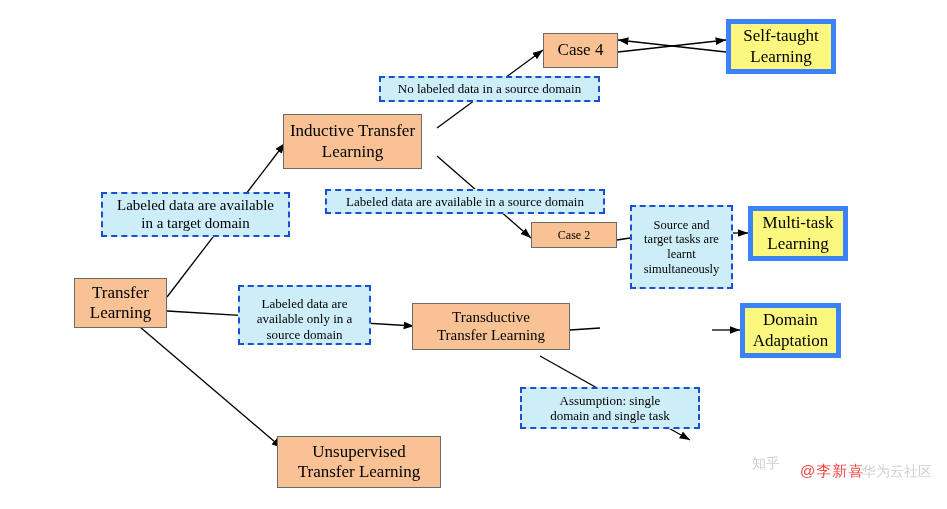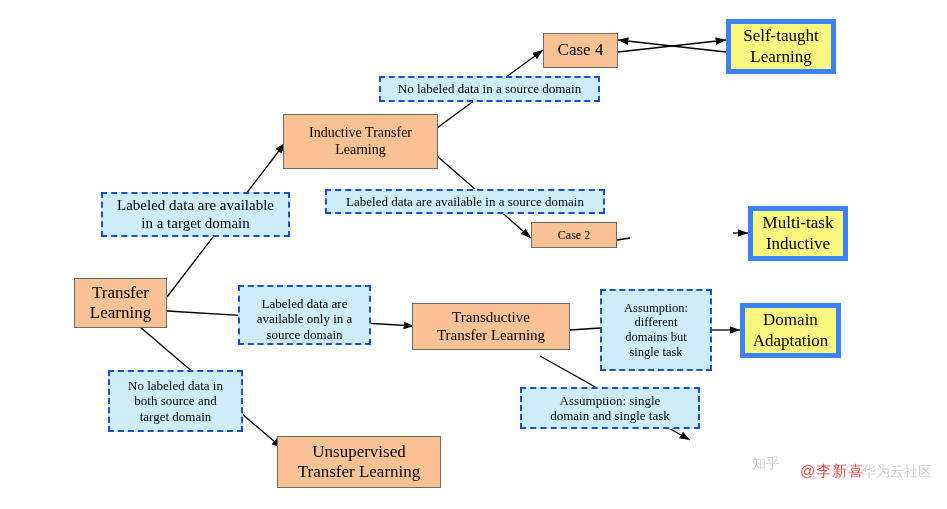--- a/index.html
+++ b/index.html
@@ -108,21 +108,21 @@
     <path d="M712,330 L740,330" stroke="#000000" stroke-width="1.3" fill="none" marker-end="url(#arrow)"></path>
 
     <path d="M540,356 L690,440" stroke="#000000" stroke-width="1.3" fill="none" marker-end="url(#arrow)"></path>
   </svg>
 
   <div class="node orange" style="left:74px; top:278px; width:93px; height:50px; font-size:17px;">
     <span style="white-space:pre-line;">Transfer
 Learning</span>
   </div>
 
-  <div class="node orange" style="left:283px; top:114px; width:155px; height:55px; font-size:14px;">
+  <div class="node orange" style="left:283px; top:114px; width:139px; height:55px; font-size:17px;">
     <span style="white-space:pre-line;">Inductive Transfer
 Learning</span>
   </div>
 
   <div class="node orange" style="left:543px; top:33px; width:75px; height:35px; font-size:17px;">
     <span style="white-space:pre-line;">Case 4</span>
   </div>
 
   <div class="node orange" style="left:531px; top:222px; width:86px; height:26px; font-size:12px;">
     <span style="white-space:pre-line;">Case 2</span>
@@ -138,21 +138,21 @@
 Transfer Learning</span>
   </div>
 
   <div class="node yellow" style="left:726px; top:19px; width:110px; height:55px; font-size:17px;">
     <span style="white-space:pre-line;">Self-taught
 Learning</span>
   </div>
 
   <div class="node yellow" style="left:748px; top:206px; width:100px; height:55px; font-size:17px;">
     <span style="white-space:pre-line;">Multi-task
-Inductive</span>
+Learning</span>
   </div>
 
   <div class="node yellow" style="left:740px; top:303px; width:101px; height:55px; font-size:17px;">
     <span style="white-space:pre-line;">Domain
 Adaptation</span>
   </div>
 
 
   <div class="note" style="left:379px; top:76px; width:221px; height:26px; font-size:13px;">
     <span style="white-space:pre-line;text-align:right;">No labeled data in a source domain</span>
@@ -160,39 +160,34 @@
 
   <div class="note" style="left:101px; top:192px; width:189px; height:45px; font-size:15px;">
     <span style="white-space:pre-line;">Labeled data are available
 in a target domain</span>
   </div>
 
   <div class="note" style="left:325px; top:189px; width:280px; height:25px; font-size:13px;">
     <span style="white-space:pre-line;">Labeled data are available in a source domain</span>
   </div>
 
+  <div class="note" style="left:630px; top:205px; width:103px; height:84px; font-size:12.5px;">
+    <span style="white-space:pre-line;">Source and
+target tasks are
+learnt
+simultaneously</span>
+  </div>
 
   <div class="note" style="left:238px; top:285px; width:133px; height:60px; font-size:13px;align-items:flex-end;">
     <span style="white-space:pre-line;">Labeled data are
 available only in a
 source domain</span>
   </div>
 
-  <div class="note" style="left:600px; top:289px; width:112px; height:82px; font-size:12.5px;">
-    <span style="white-space:pre-line;">Assumption:
-different
-domains but
-single task</span>
-  </div>
 
-  <div class="note" style="left:108px; top:370px; width:135px; height:62px; font-size:13px;">
-    <span style="white-space:pre-line;">No labeled data in
-both source and
-target domain</span>
-  </div>
 
   <div class="note" style="left:520px; top:387px; width:180px; height:42px; font-size:13px;">
     <span style="white-space:pre-line;">Assumption: single
 domain and single task</span>
   </div>
 
   <div class="wm" style="left:800px; top:462px;">@李新喜</div>
   <div class="wm-logo" style="left:752px; top:455px;">知乎</div>
   <div class="wm-logo" style="left:862px; top:463px;">华为云社区</div>
 

